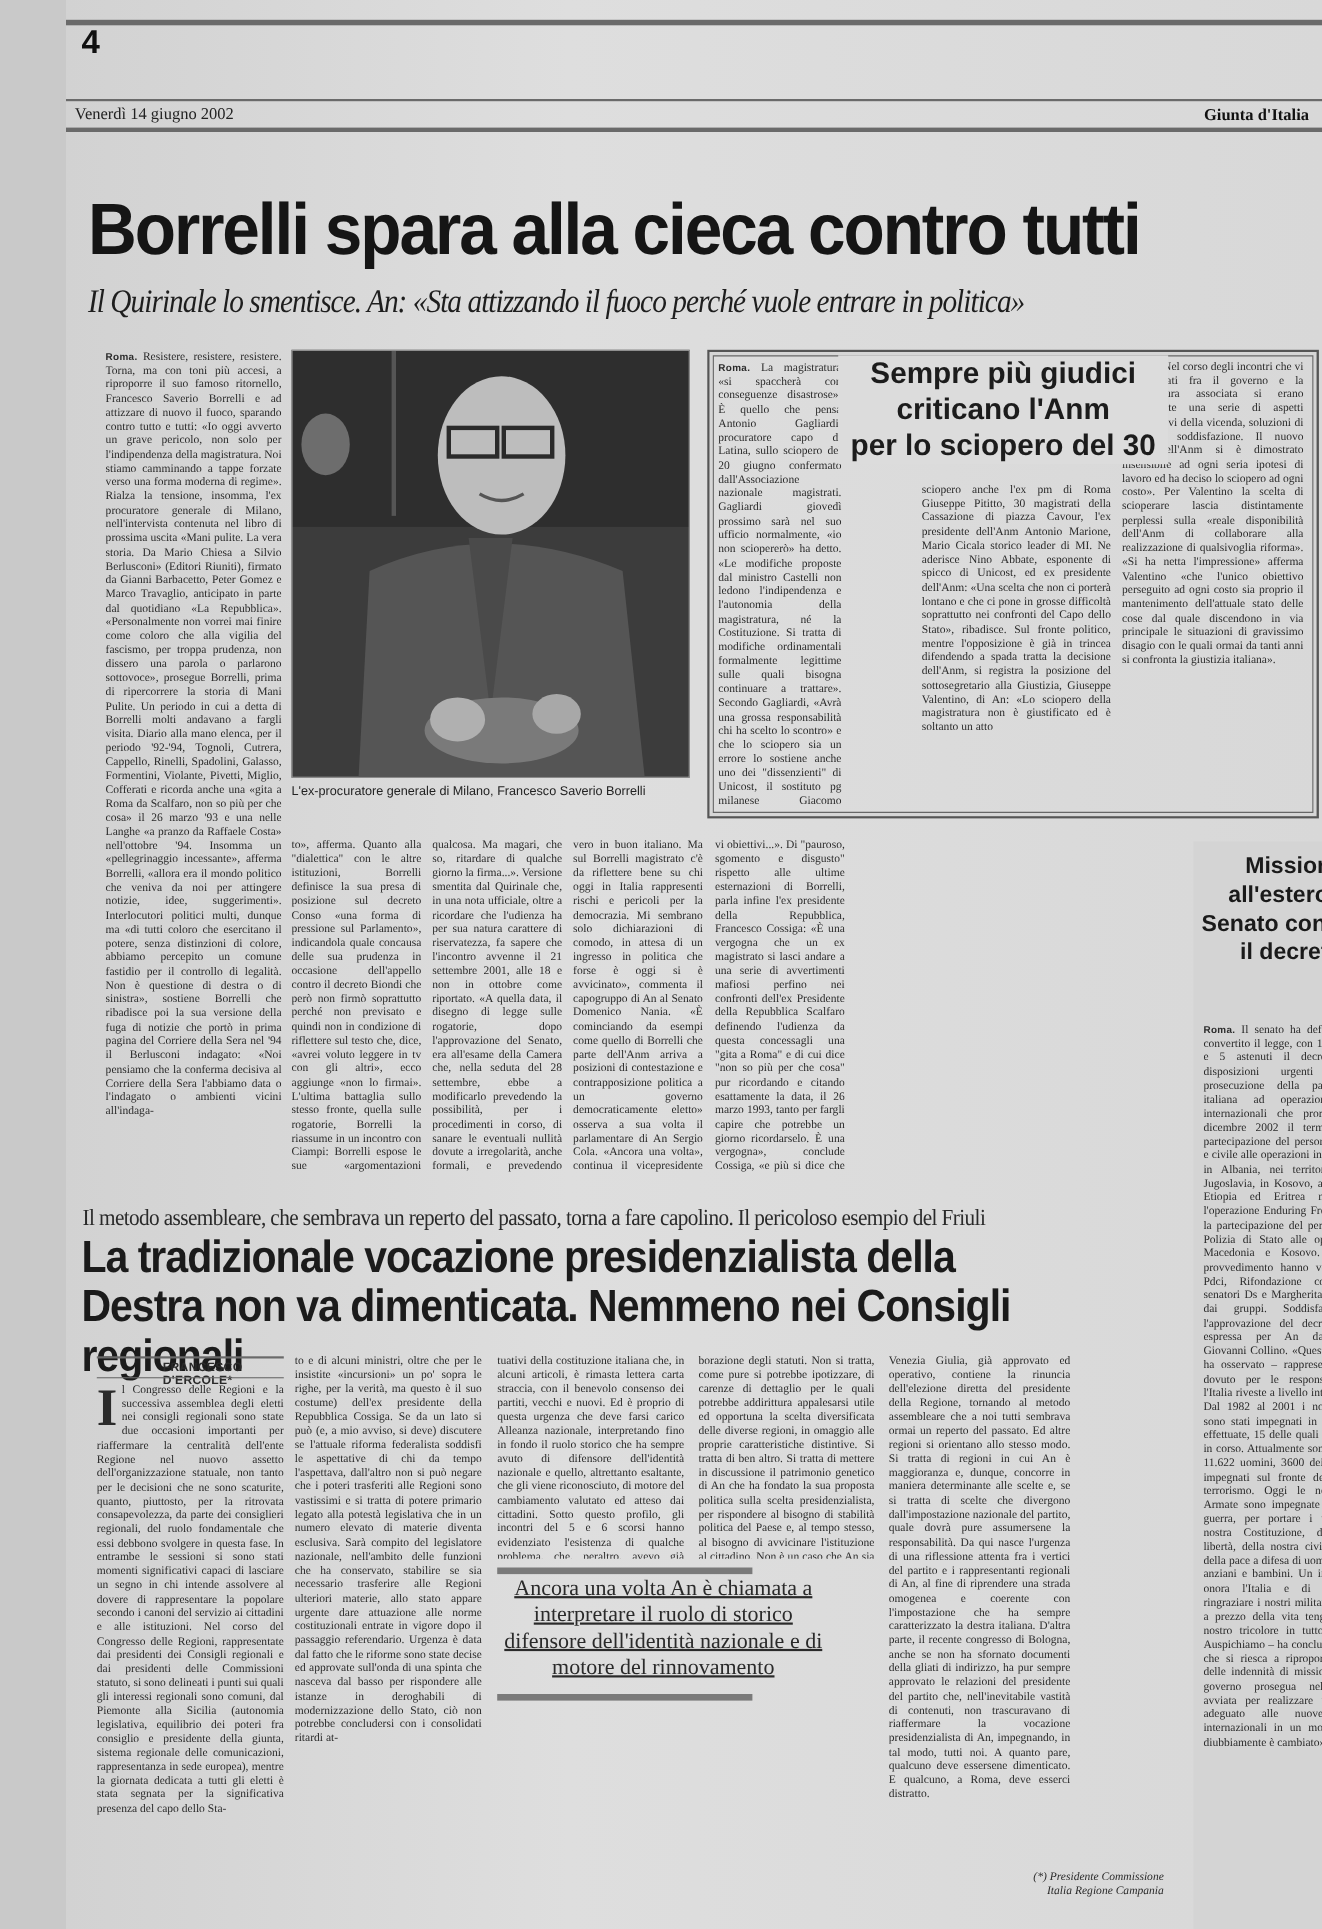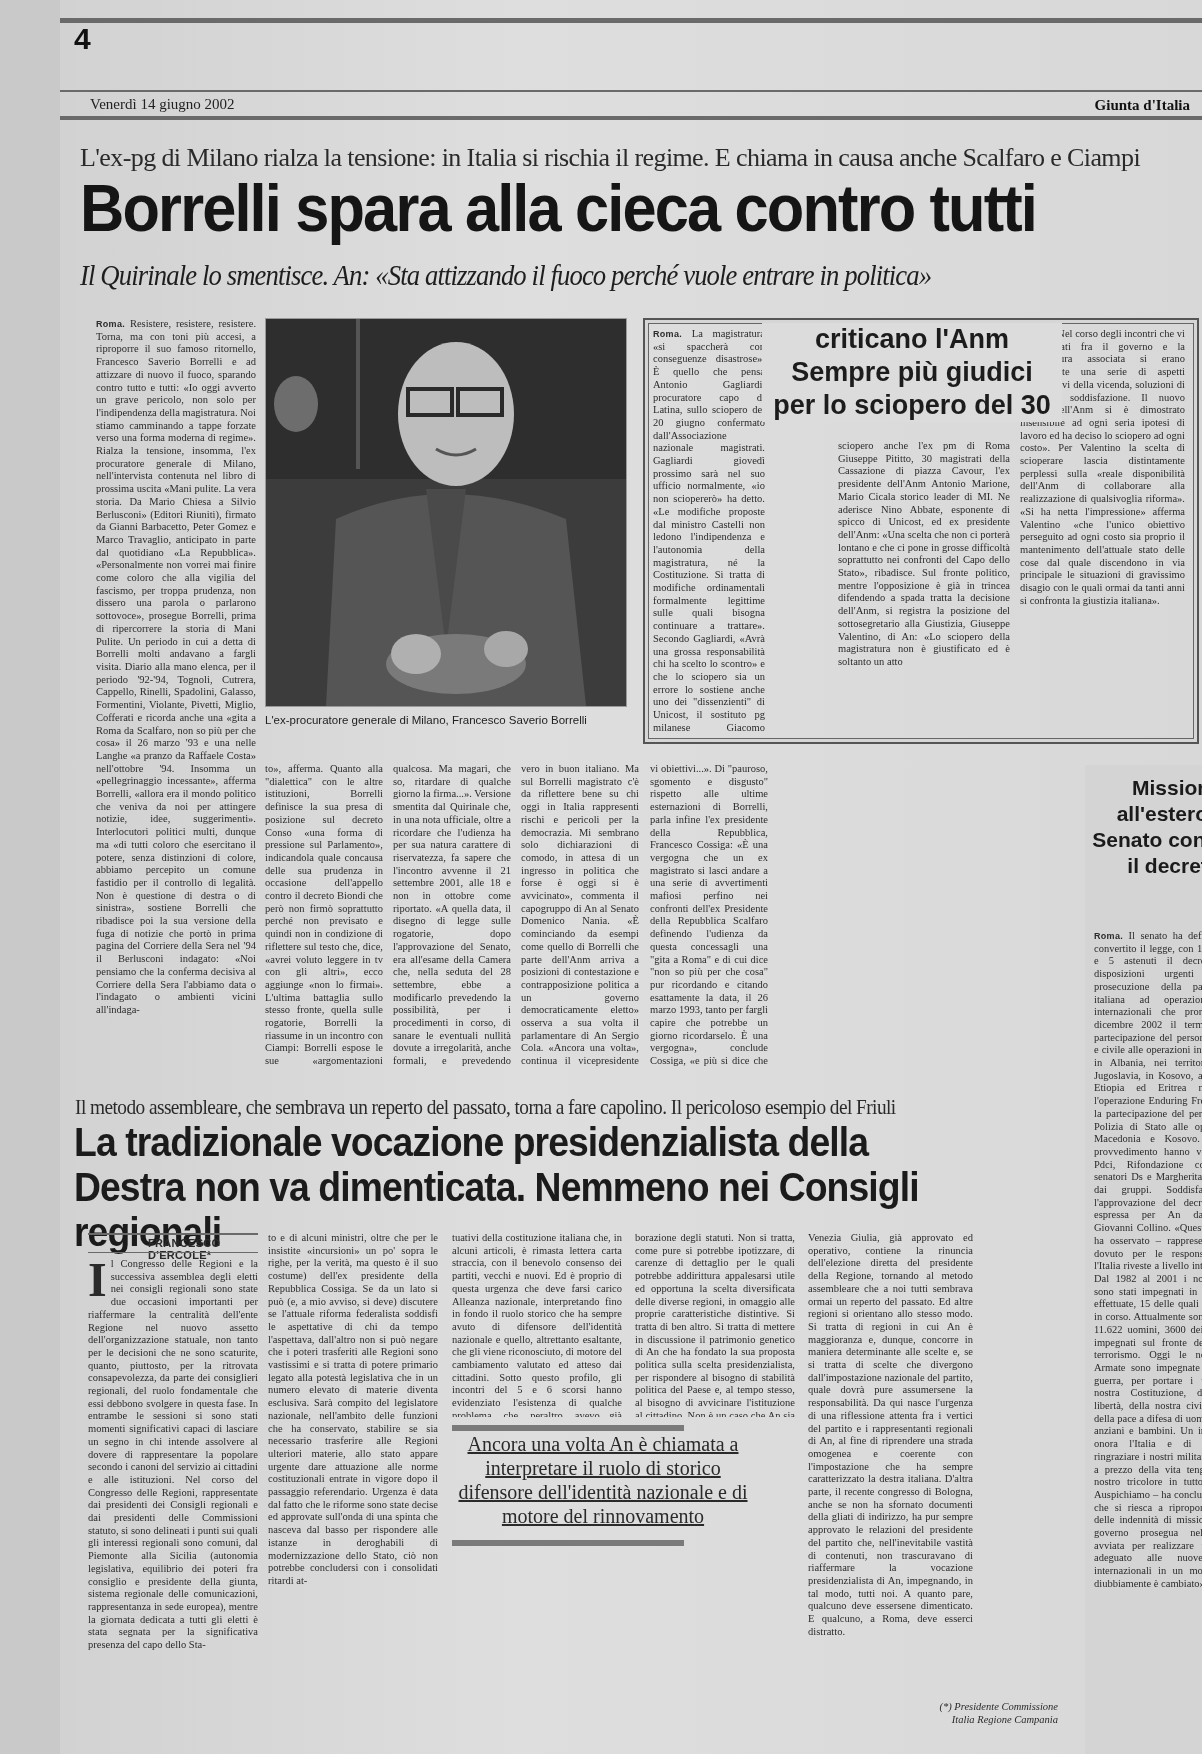--- a/index.html
+++ b/index.html
@@ -12,21 +12,21 @@
   }
   .page {
     position:absolute; left:60px; top:0; width:1142px; height:1754px;
     background:linear-gradient(90deg,#d2d2d2 0%,#dedede 40%,#d8d8d8 100%);
   }
   .rule { position:absolute; background:#6a6a6a; }
   .p { position:absolute; }
   .page-num { left:14px; top:22px; font-family:"Liberation Sans",sans-serif; font-weight:bold; font-size:30px; color:#111; }
   .section-title { left:390px; top:16px; font-family:"Liberation Serif",serif; font-style:italic; font-weight:bold; font-size:40px; color:#222; letter-spacing:-0.5px; }
   .section-title .big { font-style:normal; font-size:50px; color:#7a7a7a; font-family:"Liberation Sans",sans-serif; }
-  .dateline { left:30px; top:96px; font-size:15px; color:#222; }
+  .dateline { left:8px; top:96px; font-size:15px; color:#222; }
   .paper-name { right:12px; top:97px; font-size:15px; font-weight:bold; color:#111; }
 
   .kicker { left:20px; top:143px; font-size:26px; color:#2a2a2a; letter-spacing:-0.6px; white-space:nowrap; }
   .headline { left:20px; top:170px; font-family:"Liberation Sans",sans-serif; font-weight:bold; font-size:66px; color:#151515; letter-spacing:-2px; white-space:nowrap; transform:scaleX(0.93); transform-origin:left; }
   .subhead { left:20px; top:258px; font-style:italic; font-size:30px; color:#1e1e1e; letter-spacing:-1px; white-space:nowrap; transform:scaleX(0.89); transform-origin:left; }
 
   .col { position:absolute; font-size:10.5px; line-height:12.7px; text-align:justify; color:#2b2b2b; overflow:hidden; }
   .col b.loc { font-family:"Liberation Sans",sans-serif; font-size:9px; letter-spacing:0.3px; }
 
   .photo { position:absolute; left:205px; top:318px; width:360px; height:387px; background:#3a3a3a; overflow:hidden; border:1px solid #999; }
@@ -53,21 +53,20 @@
 
 <div class="page">
 
   <div class="rule" style="left:0;top:18px;width:1142px;height:5px;"></div>
   <div class="p page-num">4</div>
   <div class="rule" style="left:0;top:90px;width:1142px;height:2px;"></div>
   <div class="p dateline">Venerdì 14 giugno 2002</div>
   <div class="p paper-name">Giunta d'Italia</div>
   <div class="rule" style="left:0;top:116px;width:1142px;height:4px;"></div>
 
-  <div class="p kicker">L'ex-pg di Milano rialza la tensione: in Italia si rischia il regime. E chiama in causa anche Scalfaro e Ciampi</div>
   <div class="p headline">Borrelli spara alla cieca contro tutti</div>
   <div class="p subhead">Il Quirinale lo smentisce. An: «Sta attizzando il fuoco perché vuole entrare in politica»</div>
 
   <div class="col" style="left:36px;top:318px;width:160px;height:752px;">
     <b class="loc">Roma.</b> <span>Resistere, resistere, resistere. Torna, ma con toni più accesi, a riproporre il suo famoso ritornello, Francesco Saverio Borrelli e ad attizzare di nuovo il fuoco, sparando contro tutto e tutti: «Io oggi avverto un grave pericolo, non solo per l'indipendenza della magistratura. Noi stiamo camminando a tappe forzate verso una forma moderna di regime». Rialza la tensione, insomma, l'ex procuratore generale di Milano, nell'intervista contenuta nel libro di prossima uscita «Mani pulite. La vera storia. Da Mario Chiesa a Silvio Berlusconi» (Editori Riuniti), firmato da Gianni Barbacetto, Peter Gomez e Marco Travaglio, anticipato in parte dal quotidiano «La Repubblica». «Personalmente non vorrei mai finire come coloro che alla vigilia del fascismo, per troppa prudenza, non dissero una parola o parlarono sottovoce», prosegue Borrelli, prima di ripercorrere la storia di Mani Pulite. Un periodo in cui a detta di Borrelli molti andavano a fargli visita. Diario alla mano elenca, per il periodo '92-'94, Tognoli, Cutrera, Cappello, Rinelli, Spadolini, Galasso, Formentini, Violante, Pivetti, Miglio, Cofferati e ricorda anche una «gita a Roma da Scalfaro, non so più per che cosa» il 26 marzo '93 e una nelle Langhe «a pranzo da Raffaele Costa» nell'ottobre '94. Insomma un «pellegrinaggio incessante», afferma Borrelli, «allora era il mondo politico che veniva da noi per attingere notizie, idee, suggerimenti». Interlocutori politici multi, dunque ma «di tutti coloro che esercitano il potere, senza distinzioni di colore, abbiamo percepito un comune fastidio per il controllo di legalità. Non è questione di destra o di sinistra», sostiene Borrelli che ribadisce poi la sua versione della fuga di notizie che portò in prima pagina del Corriere della Sera nel '94 il Berlusconi indagato: «Noi pensiamo che la conferma decisiva al Corriere della Sera l'abbiamo data o l'indagato o ambienti vicini all'indaga-</span>
   </div>
 
   <div class="photo">
     <svg viewBox="0 0 360 387" preserveAspectRatio="none">
       <rect width="360" height="387" fill="#3c3c3c"></rect>
@@ -92,22 +91,22 @@
   <div class="col" style="left:461px;top:763px;width:118px;height:305px;">vero in buon italiano. Ma sul Borrelli magistrato c'è da riflettere bene su chi oggi in Italia rappresenti rischi e pericoli per la democrazia. Mi sembrano solo dichiarazioni di comodo, in attesa di un ingresso in politica che forse è oggi si è avvicinato», commenta il capogruppo di An al Senato Domenico Nania. «È cominciando da esempi come quello di Borrelli che parte dell'Anm arriva a posizioni di contestazione e contrapposizione politica a un governo democraticamente eletto» osserva a sua volta il parlamentare di An Sergio Cola. «Ancora una volta», continua il vicepresidente della Giunta per le autorizzazioni della Camera «per mero protagonismo o per fini reconditi, il dottor Borrelli attizza il fuoco. Vorremmo sapere, a questo punto, quali sono i suoi mo-</div>
   <div class="col" style="left:590px;top:763px;width:118px;height:305px;">vi obiettivi...». Di "pauroso, sgomento e disgusto" rispetto alle ultime esternazioni di Borrelli, parla infine l'ex presidente della Repubblica, Francesco Cossiga: «È una vergogna che un ex magistrato si lasci andare a una serie di avvertimenti mafiosi perfino nei confronti dell'ex Presidente della Repubblica Scalfaro definendo l'udienza da questa concessagli una "gita a Roma" e di cui dice "non so più per che cosa" pur ricordando e citando esattamente la data, il 26 marzo 1993, tanto per fargli capire che potrebbe un giorno ricordarselo. È una vergogna», conclude Cossiga, «e più si dice che non è necessario una riforma dell'arruolamento nella magistratura e della responsabilità dei pubblici ministeri».</div>
 
   <div class="box-judges"></div>
   <div class="col" style="left:593px;top:328px;width:112px;height:405px;text-indent:0;">
     <b class="loc">Roma.</b> <span>La magistratura «si spaccherà con conseguenze disastrose». È quello che pensa Antonio Gagliardi, procuratore capo di Latina, sullo sciopero del 20 giugno confermato dall'Associazione nazionale magistrati. Gagliardi giovedì prossimo sarà nel suo ufficio normalmente, «io non sciopererò» ha detto. «Le modifiche proposte dal ministro Castelli non ledono l'indipendenza e l'autonomia della magistratura, né la Costituzione. Si tratta di modifiche ordinamentali formalmente legittime sulle quali bisogna continuare a trattare». Secondo Gagliardi, «Avrà una grossa responsabilità chi ha scelto lo scontro» e che lo sciopero sia un errore lo sostiene anche uno dei "dissenzienti" di Unicost, il sostituto pg milanese Giacomo Caliendo: "Non aderiscono allo</span>
   </div>
   <div class="col" style="left:778px;top:440px;width:172px;height:295px;">sciopero anche l'ex pm di Roma Giuseppe Pititto, 30 magistrati della Cassazione di piazza Cavour, l'ex presidente dell'Anm Antonio Marione, Mario Cicala storico leader di MI. Ne aderisce Nino Abbate, esponente di spicco di Unicost, ed ex presidente dell'Anm: «Una scelta che non ci porterà lontano e che ci pone in grosse difficoltà soprattutto nei confronti del Capo dello Stato», ribadisce. Sul fronte politico, mentre l'opposizione è già in trincea difendendo a spada tratta la decisione dell'Anm, si registra la posizione del sottosegretario alla Giustizia, Giuseppe Valentino, di An: «Lo sciopero della magistratura non è giustificato ed è soltanto un atto</div>
   <div class="col" style="left:960px;top:328px;width:165px;height:405px;">politico. Nel corso degli incontri che vi erano stati fra il governo e la magistratura associata si erano immaginate una serie di aspetti significativi della vicenda, soluzioni di reciproca soddisfazione. Il nuovo corso dell'Anm si è dimostrato insensibile ad ogni seria ipotesi di lavoro ed ha deciso lo sciopero ad ogni costo». Per Valentino la scelta di scioperare lascia distintamente perplessi sulla «reale disponibilità dell'Anm di collaborare alla realizzazione di qualsivoglia riforma». «Si ha netta l'impressione» afferma Valentino «che l'unico obiettivo perseguito ad ogni costo sia proprio il mantenimento dell'attuale stato delle cose dal quale discendono in via principale le situazioni di gravissimo disagio con le quali ormai da tanti anni si confronta la giustizia italiana».</div>
   <div class="box-title">
+    <div>Sempre più giudici</div>
     <div>criticano l'Anm</div>
-    <div>Sempre più giudici</div>
     <div>per lo sciopero del 30</div>
   </div>
 
   <div class="side-box"></div>
   <div class="side-title">Missioni all'estero, il Senato converte il decreto</div>
   <div class="col" style="left:1034px;top:930px;width:160px;height:800px;">
     <b class="loc">Roma.</b> <span>Il senato ha definitivamente convertito il legge, con 155 sì, 21 no e 5 astenuti il decreto recante disposizioni urgenti per la prosecuzione della partecipazione italiana ad operazioni militari internazionali che proroga al 31 dicembre 2002 il termine per la partecipazione del personale militare e civile alle operazioni in Macedonia, in Albania, nei territori della ex Jugoslavia, in Kosovo, a Hebron, in Etiopia ed Eritrea nonché per l'operazione Enduring Freedom e per la partecipazione del personale della Polizia di Stato alle operazioni in Macedonia e Kosovo. Contro il provvedimento hanno votato Verdi, Pdci, Rifondazione comunista e senatori Ds e Margherita in dissenso dai gruppi. Soddisfazione per l'approvazione del decreto è stata espressa per An dal senatore Giovanni Collino. «Questa proroga – ha osservato – rappresenta un atto dovuto per le responsabilità che l'Italia riveste a livello internazionale. Dal 1982 al 2001 i nostri militari sono stati impegnati in 42 missioni effettuate, 15 delle quali sono ancora in corso. Attualmente sono impegnati 11.622 uomini, 3600 dei quali sono impegnati sul fronte della lotta al terrorismo. Oggi le nostre Forze Armate sono impegnate in teatri di guerra, per portare i valori della nostra Costituzione, della nostra libertà, della nostra civiltà: i valori della pace a difesa di uomini e donne, anziani e bambini. Un impegno che onora l'Italia e di cui voglio ringraziare i nostri militari che anche a prezzo della vita tengono alto il nostro tricolore in tutto il mondo. Auspichiamo – ha concluso Collino – che si riesca a riproporre il 100% delle indennità di missione e che il governo prosegua nella riforma avviata per realizzare un modello adeguato alle nuove esigenze internazionali in un mondo che in diubbiamente è cambiato».</span>
   </div>
 
   <div class="p kicker2">Il metodo assembleare, che sembrava un reperto del passato, torna a fare capolino. Il pericoloso esempio del Friuli</div>

